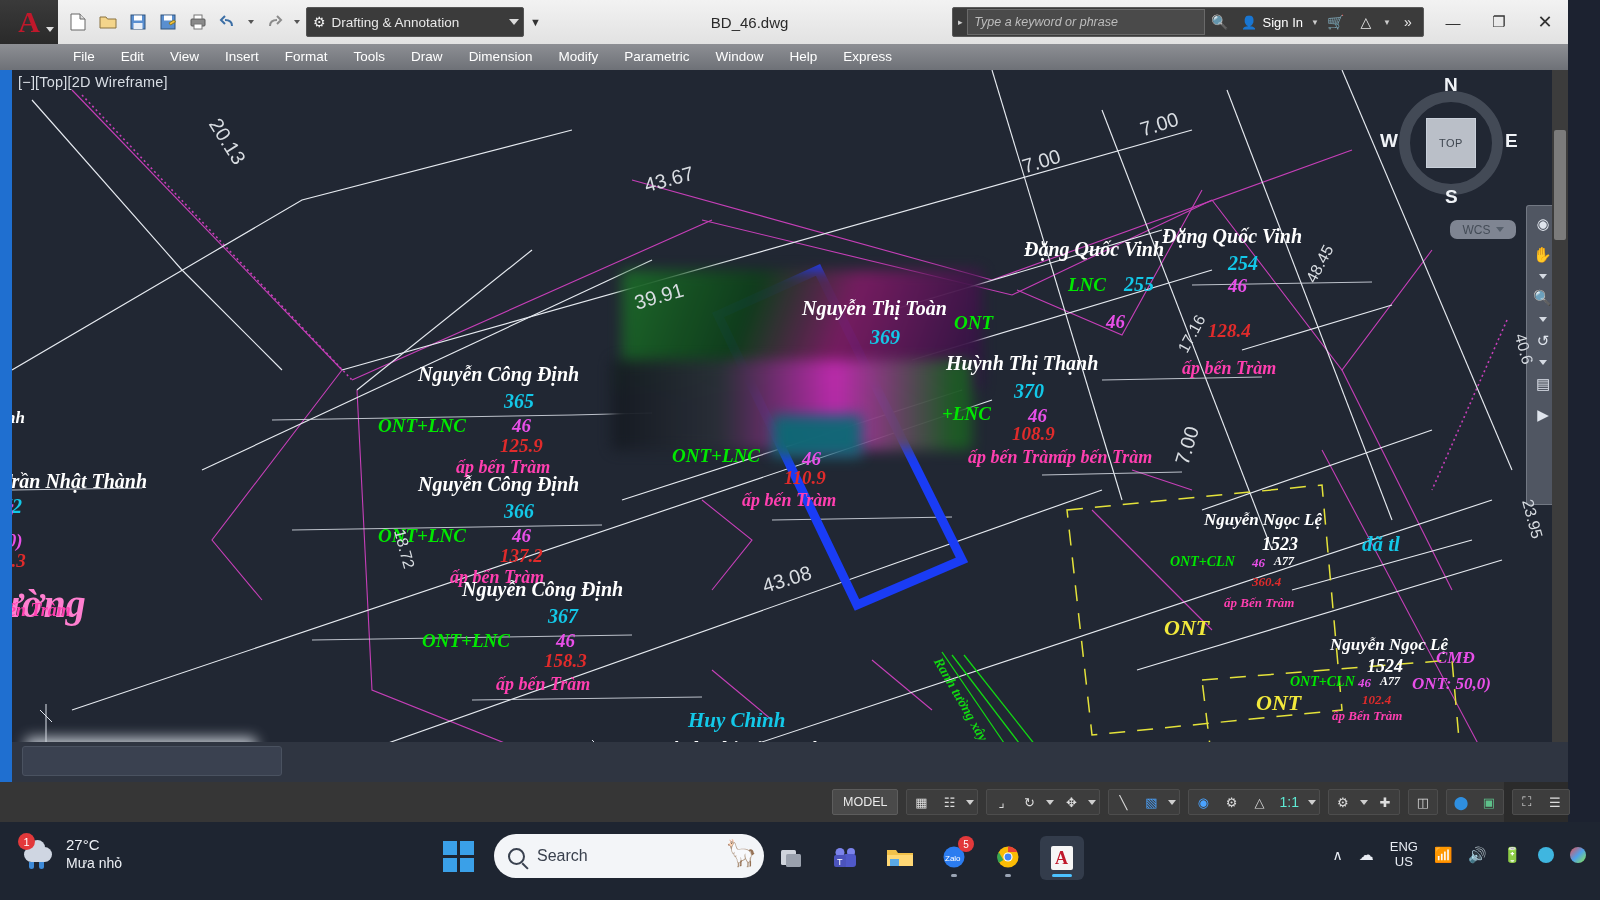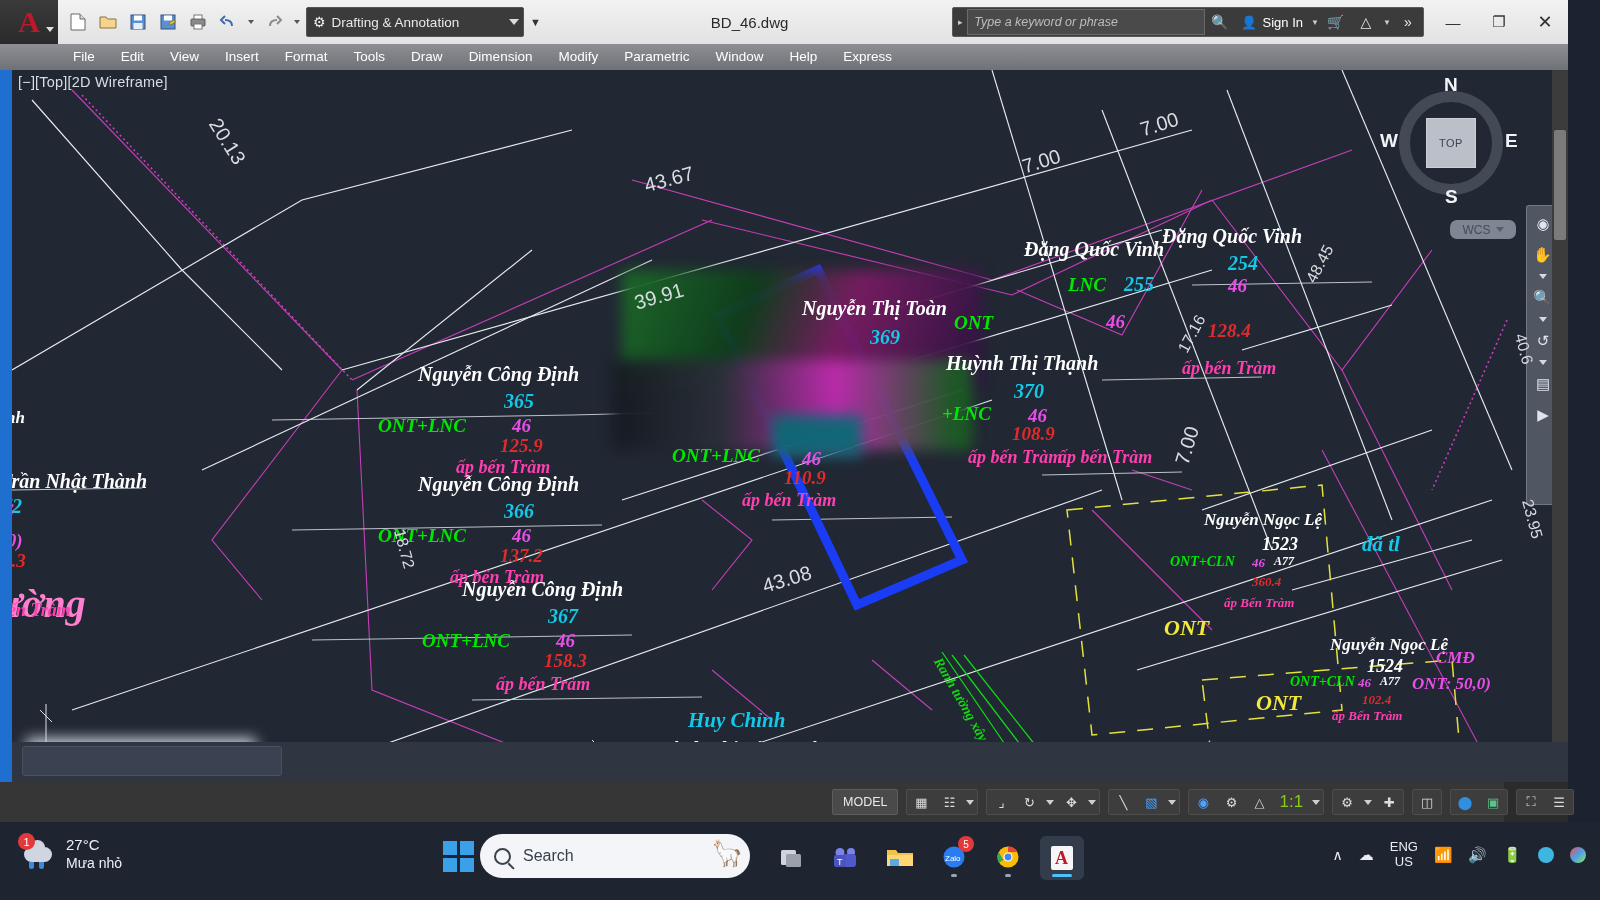--- a/index.html
+++ b/index.html
@@ -118,37 +118,37 @@
 
   .statusbar { position:absolute; left:0; top:782px; width:1504px; height:40px;
       background:#363636; display:flex; align-items:center; }
   .sb-model { margin-left:832px; height:26px; padding:0 10px; display:flex; align-items:center;
       color:#eaeaea; font-size:12.5px; background:#4a4a4a; border:1px solid #5d5d5d; border-radius:2px; }
   .sb-group { display:flex; align-items:center; height:26px; border:1px solid #4d4d4d; border-radius:2px; margin-left:8px; background:#3d3d3d; }
   .sb-btn { width:28px; height:24px; display:flex; align-items:center; justify-content:center; color:#dcdcdc; font-size:13px; }
   .sb-btn.on { color:#4aa3ff; }
   .sb-caret { width:14px; height:24px; display:flex; align-items:center; justify-content:center; }
   .sb-caret i { width:0;height:0;border-left:4px solid transparent;border-right:4px solid transparent;border-top:5px solid #cfcfcf; display:block;}
-  .sb-scale { color:#84cc16; font-size:17px; padding:0 6px; }
+  .sb-scale { color:#5eead4; font-size:14px; padding:0 6px; }
 
   
   .taskbar { position:absolute; left:0; bottom:0; width:1600px; height:78px; background:#1e2531; display:flex; align-items:center; }
   .weather { position:absolute; left:22px; top:14px; display:flex; align-items:center; gap:10px; }
   .weather .wicon { position:relative; width:34px; height:34px; }
   .weather .cloud { position:absolute; left:2px; top:10px; width:28px; height:15px; background:#cfd6e2; border-radius:9px; }
   .weather .cloud:after { content:""; position:absolute; left:6px; top:-7px; width:15px; height:15px; background:#cfd6e2; border-radius:50%; }
   .weather .drop { position:absolute; left:7px; top:25px; width:5px; height:7px; background:#3d8ad8; border-radius:0 0 3px 3px; }
   .weather .drop2 { position:absolute; left:17px; top:25px; width:5px; height:7px; background:#3d8ad8; border-radius:0 0 3px 3px; }
   .weather .badge { position:absolute; left:-4px; top:-4px; width:17px; height:17px; border-radius:50%; background:#e2393b;
       color:#fff; font-size:11px; display:flex; align-items:center; justify-content:center; }
   .weather .wtxt { color:#eef1f6; line-height:1.25; }
   .weather .wtxt .t { font-size:15px; }
   .weather .wtxt .d { font-size:14px; }
 
-  .tb-center { position:absolute; left:436px; top:12px; display:flex; align-items:flex-start; }
+  .tb-center { position:absolute; left:436px; top:12px; display:flex; align-items:flex-start; gap:14px; }
   .start-btn { width:44px; height:44px; display:flex; align-items:center; justify-content:center; }
   .winlogo { display:grid; grid-template-columns:14px 14px; grid-template-rows:14px 14px; gap:3px; }
   .winlogo i { background:#3aa0e8; display:block; }
   .searchbox { width:270px; height:44px; background:#f3f5f8; border-radius:22px; display:flex; align-items:center;
       padding:0 14px; gap:12px; position:relative; overflow:hidden; }
   .searchbox .mag { width:17px; height:17px; border:2.2px solid #3a4250; border-radius:50%; position:relative; flex:none; }
   .searchbox .mag:after { content:""; position:absolute; right:-6px; bottom:-5px; width:8px; height:2.2px; background:#3a4250; transform:rotate(45deg); }
   .searchbox .st { color:#39404d; font-size:16px; }
   .searchbox .deer { position:absolute; right:6px; top:4px; font-size:26px; }
 

